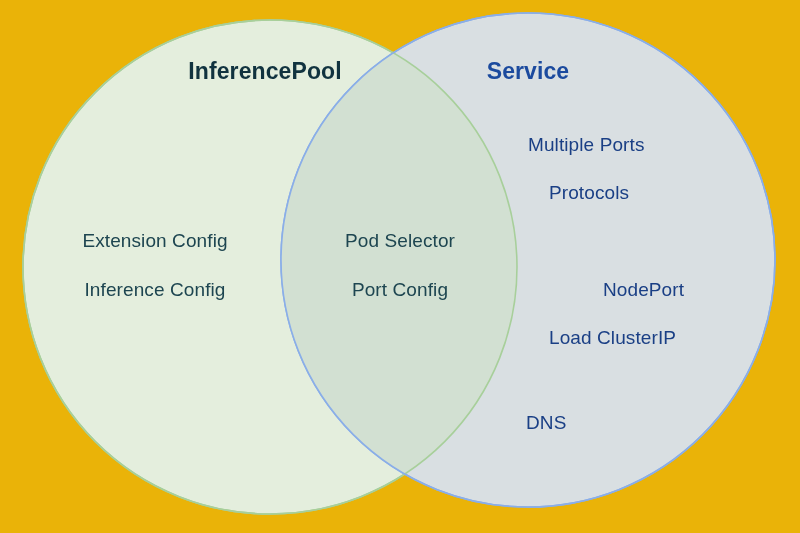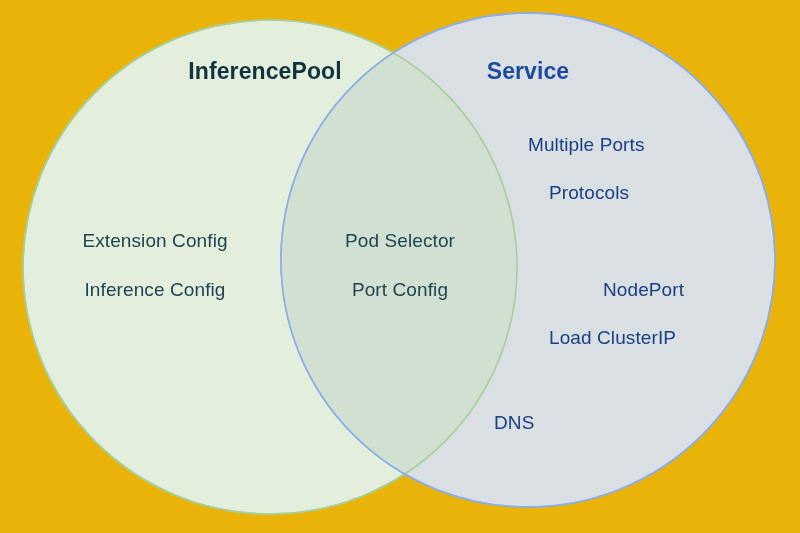--- a/index.html
+++ b/index.html
@@ -65,21 +65,21 @@
   #mid-item-0 { left: 400px; top: 230px; }
   #mid-item-1 { left: 400px; top: 279px; }
 
   
   #right-item-0 { left: 528px; top: 134px; }
   #right-item-1 { left: 549px; top: 182px; }
   #right-item-2 { left: 557px; top: 230px; }
   #right-item-3 { left: 557px; top: 279px; margin-left: 46px; }
   #right-item-4 { left: 549px; top: 327px; }
   #right-item-5 { left: 541px; top: 375px; }
-  #right-item-6 { left: 494px; top: 412px; }
+  #right-item-6 { left: 526px; top: 412px; }
 </style>
 </head>
 <body>
 
 <div id="venn-stage">
 
   <svg id="venn-svg" viewBox="0 0 800 533">
     <defs>
       <clipPath id="clip-left">
         <circle cx="270" cy="267" r="247"></circle>

